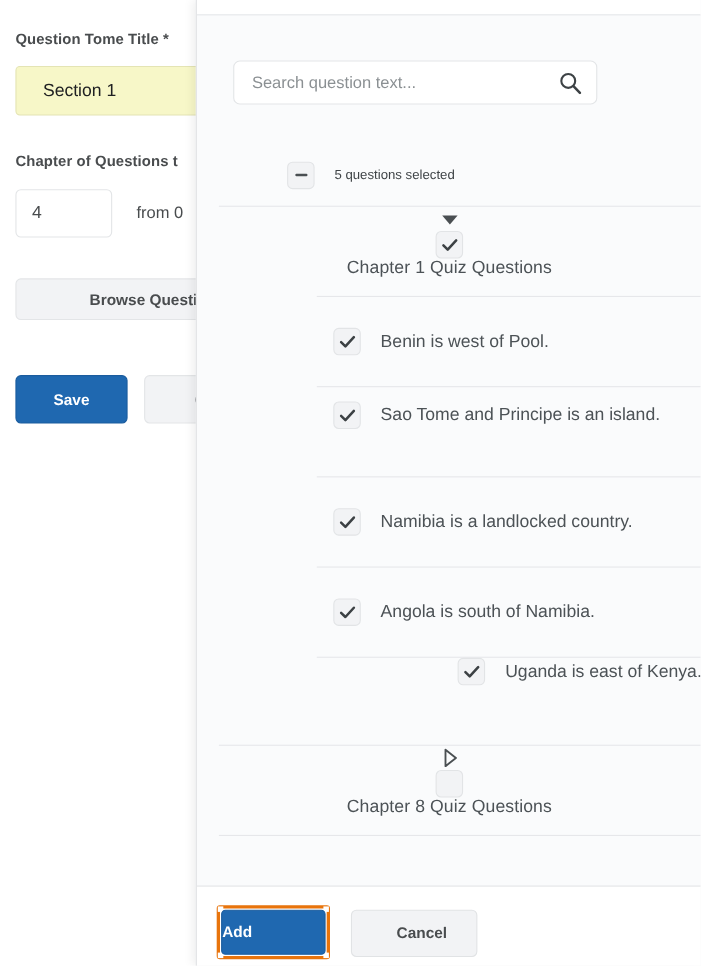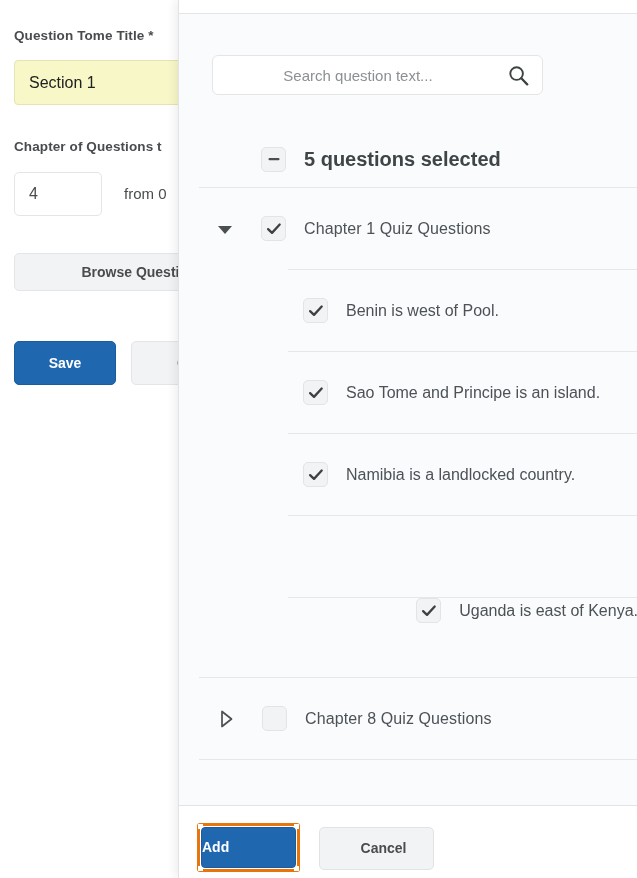--- a/index.html
+++ b/index.html
@@ -20,21 +20,21 @@
     font-size: 13.5px; font-weight: bold; color: #494c4e;
     white-space: nowrap; letter-spacing: .1px;
   }
   .lbl-pool { left: 14px; top: 28px; }
   .lbl-num  { left: 14px; top: 139px; }
 
   .title-input {
     position: absolute; left: 14px; top: 60px; width: 260px; height: 45px;
     background: #f7f7c8; border: 1px solid #e4e4b4; border-radius: 4px;
     font-family: "Liberation Sans", sans-serif;
-    font-size: 16px; color: #202122; padding: 0 14px; line-height: 43px;
+    font-size: 16px; color: #202122; padding: 0 24px; line-height: 43px;
     white-space: nowrap; overflow: hidden;
   }
 
   .num-input {
     position: absolute; left: 14px; top: 172px; width: 88px; height: 44px;
     background: #fff; border: 1px solid #e3e5e7; border-radius: 5px;
     font-size: 16px; color: #494c4e; padding: 0 14px; line-height: 42px;
     white-space: nowrap; overflow: hidden;
   }
   .from-text {
@@ -79,39 +79,39 @@
 
   
   .search-wrap {
     position: absolute; left: 33px; top: 40px; width: 331px; height: 40px;
     background: #ffffff; border: 1px solid #e3e5e7; border-radius: 6px;
   }
   .search-input {
     position: absolute; left: 0; top: 0; width: 290px; height: 38px;
     border: none; outline: none; background: transparent;
     font-family: "Liberation Sans", sans-serif;
-    font-size: 15px; color: #3b82f6; padding: 0 16px; text-align: center;
+    font-size: 15px; color: #3b82f6; padding: 0 16px;
   }
   .search-input::placeholder { color: #8b9093; opacity: 1; }
   .search-icon { position: absolute; right: 13px; top: 9px; width: 21px; height: 21px; }
 
   
   .selall-row {
     position: absolute; left: 0; top: 118px; width: 459px; height: 52px;
     display: flex; align-items: center;
   }
   .selall-label {
-    font-size: 20px; font-weight: bold; color: #3f4447; white-space: nowrap;
+    font-size: 12px; font-weight: normal; color: #3f4447; white-space: nowrap;
   }
 
   .sep { position: absolute; height: 1px; background: #e6e7ea; }
 
   
   .row { position: absolute; left: 0; width: 459px; display: flex; align-items: center; }
-  .chapter-row { height: 81px; }
+  .chapter-row { height: 81px; flex-direction: column; }
   .question-row { height: 81px; }
 
   .caret { width: 22px; height: 22px; position: relative; flex: none; }
   .caret svg { display: block; }
 
   
   .cb {
     width: 25px; height: 25px; flex: none; position: relative;
     border: 1px solid #e2e4e6; border-radius: 5px; background: #f2f3f5;
   }
@@ -224,21 +224,21 @@
         <div class="cb">
           <svg width="15" height="13" viewBox="0 0 15 13">
             <polyline points="1.6,6.6 5.5,10.4 13.2,2" fill="none" stroke="#3c4144" stroke-width="2.3" stroke-linecap="round" stroke-linejoin="round"></polyline>
           </svg>
         </div>
         <div style="width:18px;flex:none;"></div>
         <span class="q-label">Benin is west of Pool.</span>
       </div>
 
       <div class="sep" style="left:109px; top:336px; width:350px;"></div>
-      <div class="row question-row" style="top:337px;align-items:center;">
+      <div class="row question-row" style="top:322px;align-items:center;">
         <div style="width:124px;flex:none;"></div>
         <div class="cb">
           <svg width="15" height="13" viewBox="0 0 15 13">
             <polyline points="1.6,6.6 5.5,10.4 13.2,2" fill="none" stroke="#3c4144" stroke-width="2.3" stroke-linecap="round" stroke-linejoin="round"></polyline>
           </svg>
         </div>
         <div style="width:18px;flex:none;"></div>
         <span class="q-label">Sao Tome and Principe is an island.</span>
       </div>
 
@@ -248,20 +248,30 @@
         <div class="cb">
           <svg width="15" height="13" viewBox="0 0 15 13">
             <polyline points="1.6,6.6 5.5,10.4 13.2,2" fill="none" stroke="#3c4144" stroke-width="2.3" stroke-linecap="round" stroke-linejoin="round"></polyline>
           </svg>
         </div>
         <div style="width:18px;flex:none;"></div>
         <span class="q-label">Namibia is a landlocked country.</span>
       </div>
 
       <div class="sep" style="left:109px; top:500px; width:350px;"></div>
+      <div class="row question-row" style="top:501px;">
+        <div style="width:124px;flex:none;"></div>
+        <div class="cb">
+          <svg width="15" height="13" viewBox="0 0 15 13">
+            <polyline points="1.6,6.6 5.5,10.4 13.2,2" fill="none" stroke="#3c4144" stroke-width="2.3" stroke-linecap="round" stroke-linejoin="round"></polyline>
+          </svg>
+        </div>
+        <div style="width:18px;flex:none;"></div>
+        <span class="q-label">Angola is south of Namibia.</span>
+      </div>
 
       <div class="sep" style="left:109px; top:582px; width:350px;"></div>
       <div class="row question-row" style="top:555px;justify-content:flex-end;">
         <div style="width:124px;flex:none;"></div>
         <div class="cb">
           <svg width="15" height="13" viewBox="0 0 15 13">
             <polyline points="1.6,6.6 5.5,10.4 13.2,2" fill="none" stroke="#3c4144" stroke-width="2.3" stroke-linecap="round" stroke-linejoin="round"></polyline>
           </svg>
         </div>
         <div style="width:18px;flex:none;"></div>

